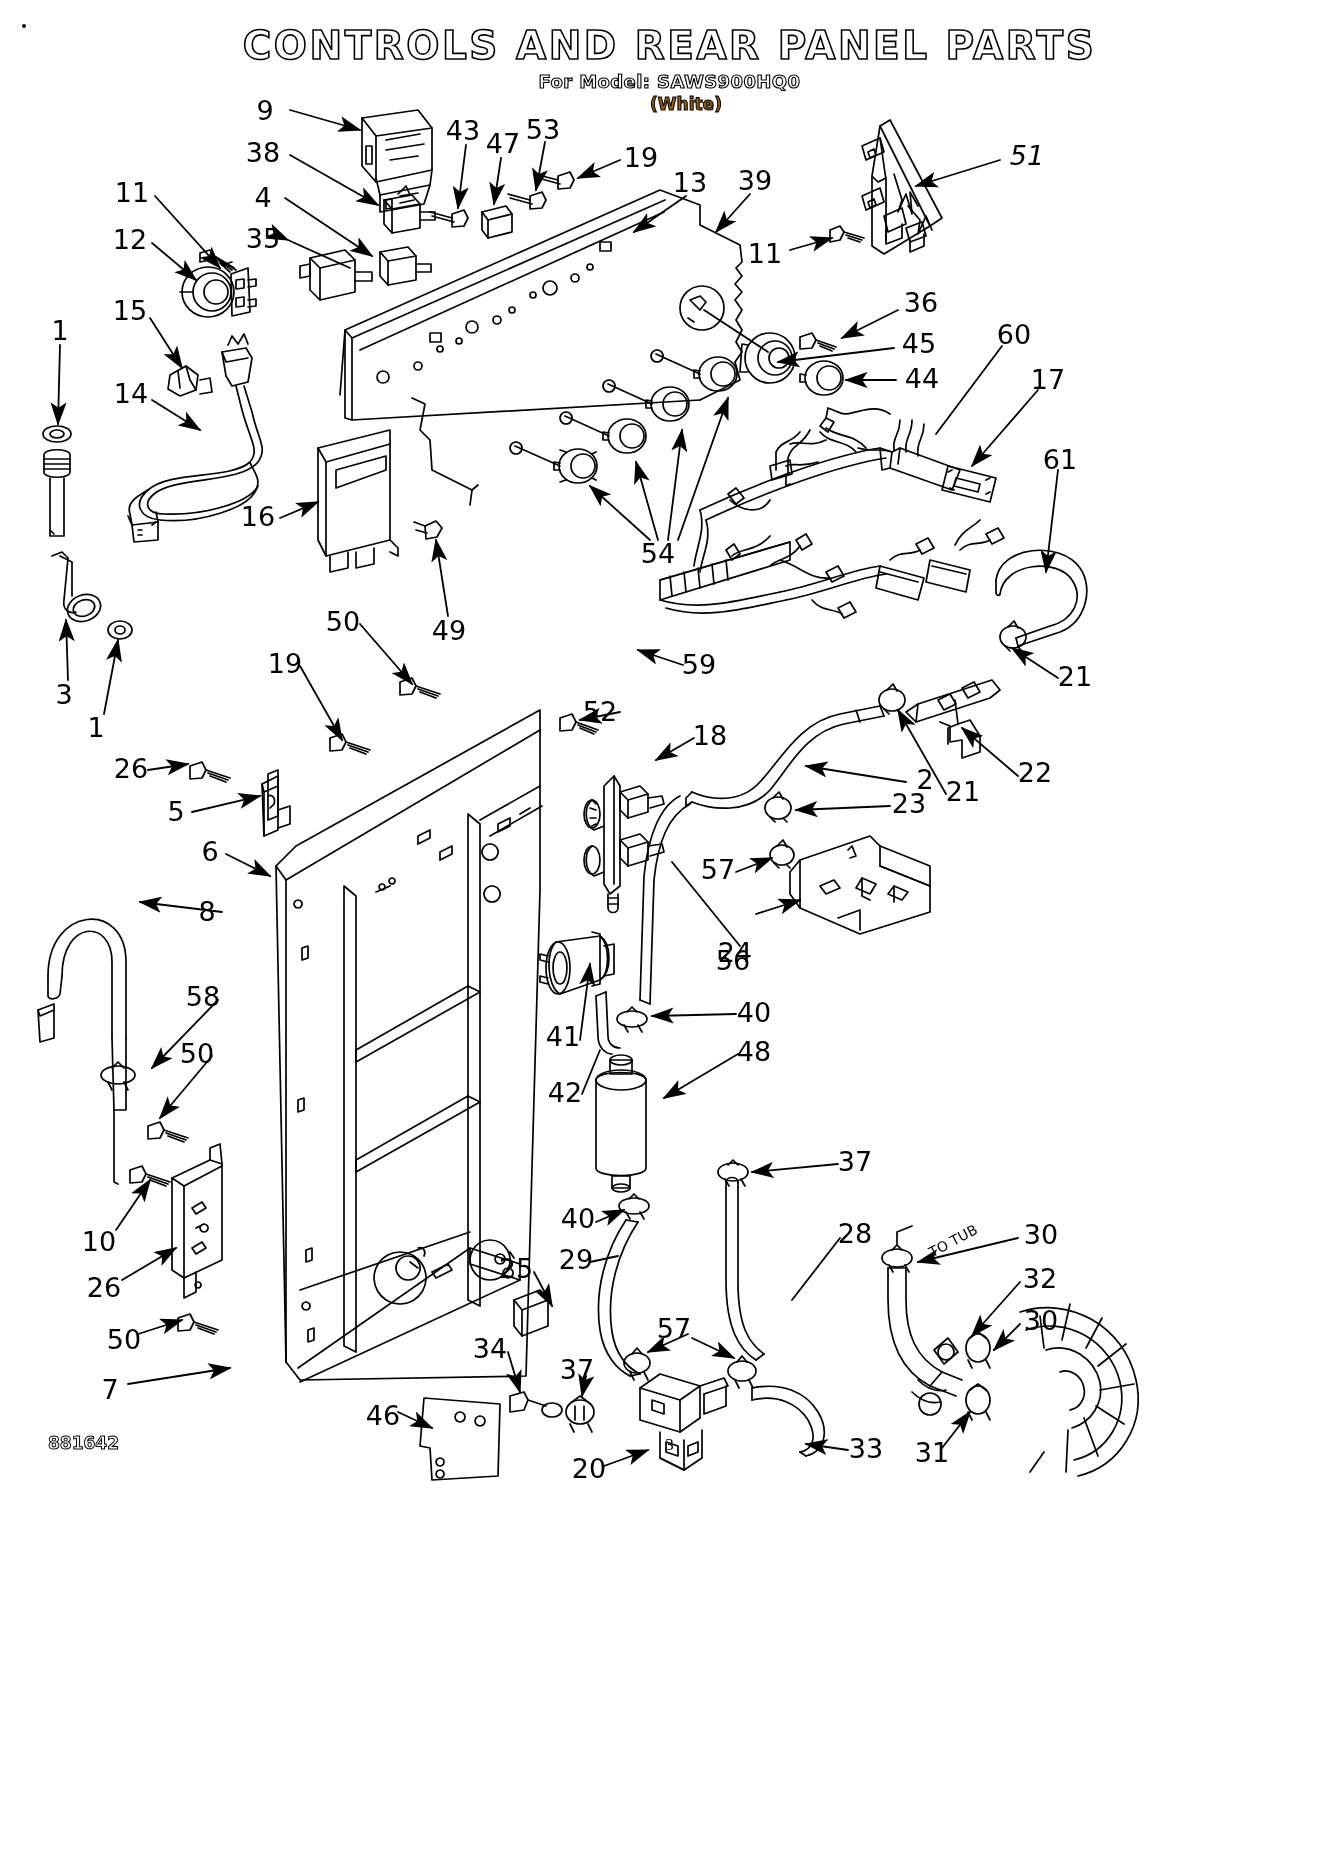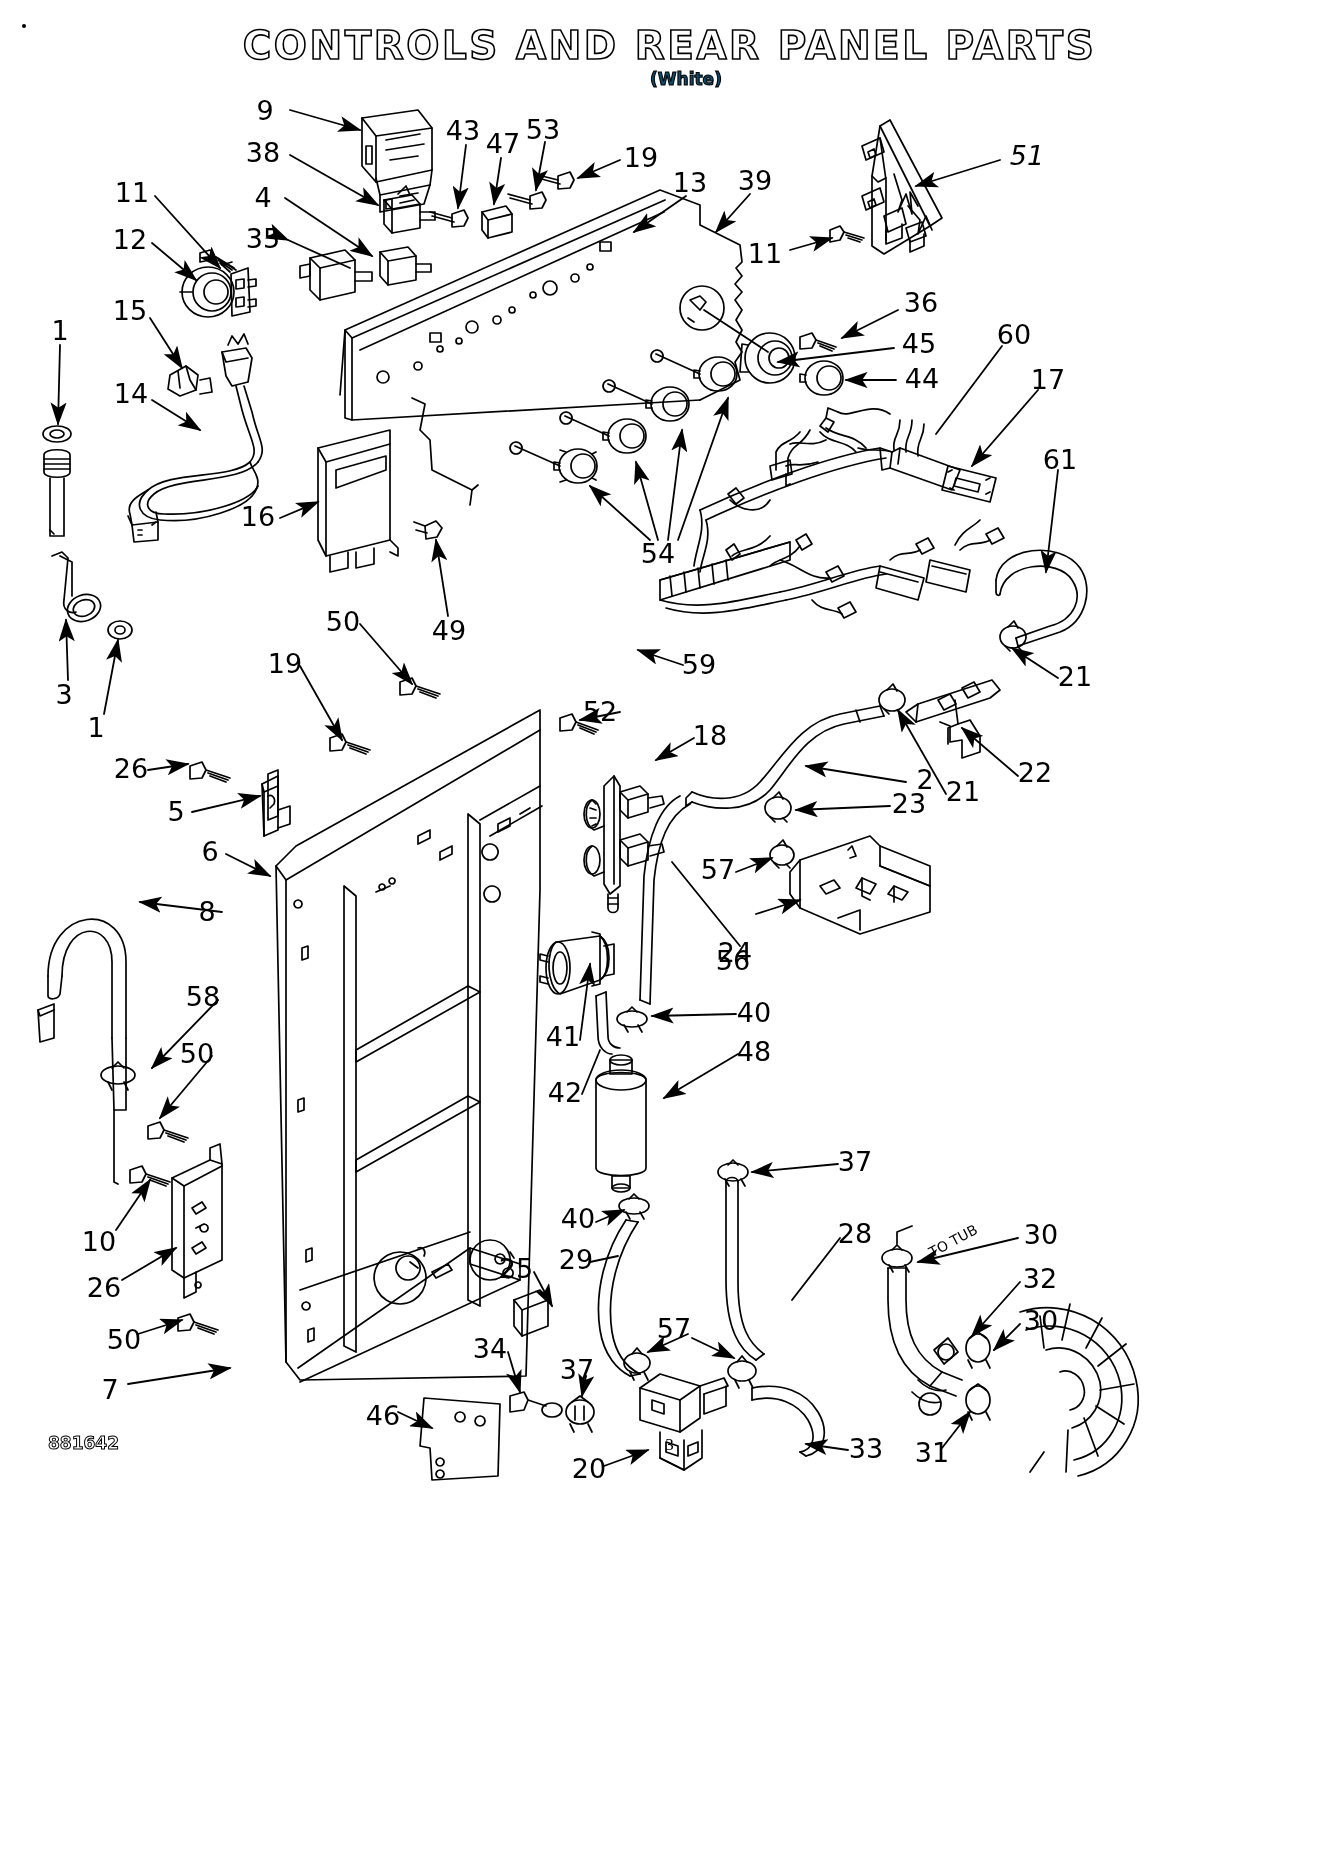--- a/index.html
+++ b/index.html
@@ -41,21 +41,21 @@
     letter-spacing:.4px;
     color:#ffffff;
     -webkit-text-stroke:1.15px #000;
     text-stroke:1.15px #000;
     font-family:"DejaVu Sans", sans-serif;
   }
   #doc-finish{
     margin-top:2px;
     font-size:17px;
     font-weight:bold;
-    color:#0c4a6e;
+    color:#a16207;
     -webkit-text-stroke:1.1px #000;
     text-stroke:1.1px #000;
     font-family:"DejaVu Sans", sans-serif;
     margin-left:33px;
   }
 
   
   .corner-dot{
     position:absolute;
     width:4px;height:4px;background:#000;border-radius:50%;
@@ -115,20 +115,21 @@
 </style>
 </head>
 <body>
 
 <div id="page">
 
   <div class="corner-dot" style="left:22px; top:24px;"></div>
 
   <div id="title-block">
     <div id="doc-title">CONTROLS AND REAR PANEL PARTS</div>
+    <div id="doc-model">For Model: SAWS900HQ0</div>
     <div id="doc-finish">(White)</div>
   </div>
 
   <svg id="art" viewBox="0 0 1339 1849">
     <defs>
       <marker id="ah" markerWidth="13" markerHeight="9" refX="12" refY="4.5" orient="auto">
         <path d="M0,0 L13,4.5 L0,9 L3,4.5 Z" fill="#000"></path>
       </marker>
     </defs>
     <g stroke="#000" fill="none" stroke-width="1.7" stroke-linejoin="round" stroke-linecap="round">

